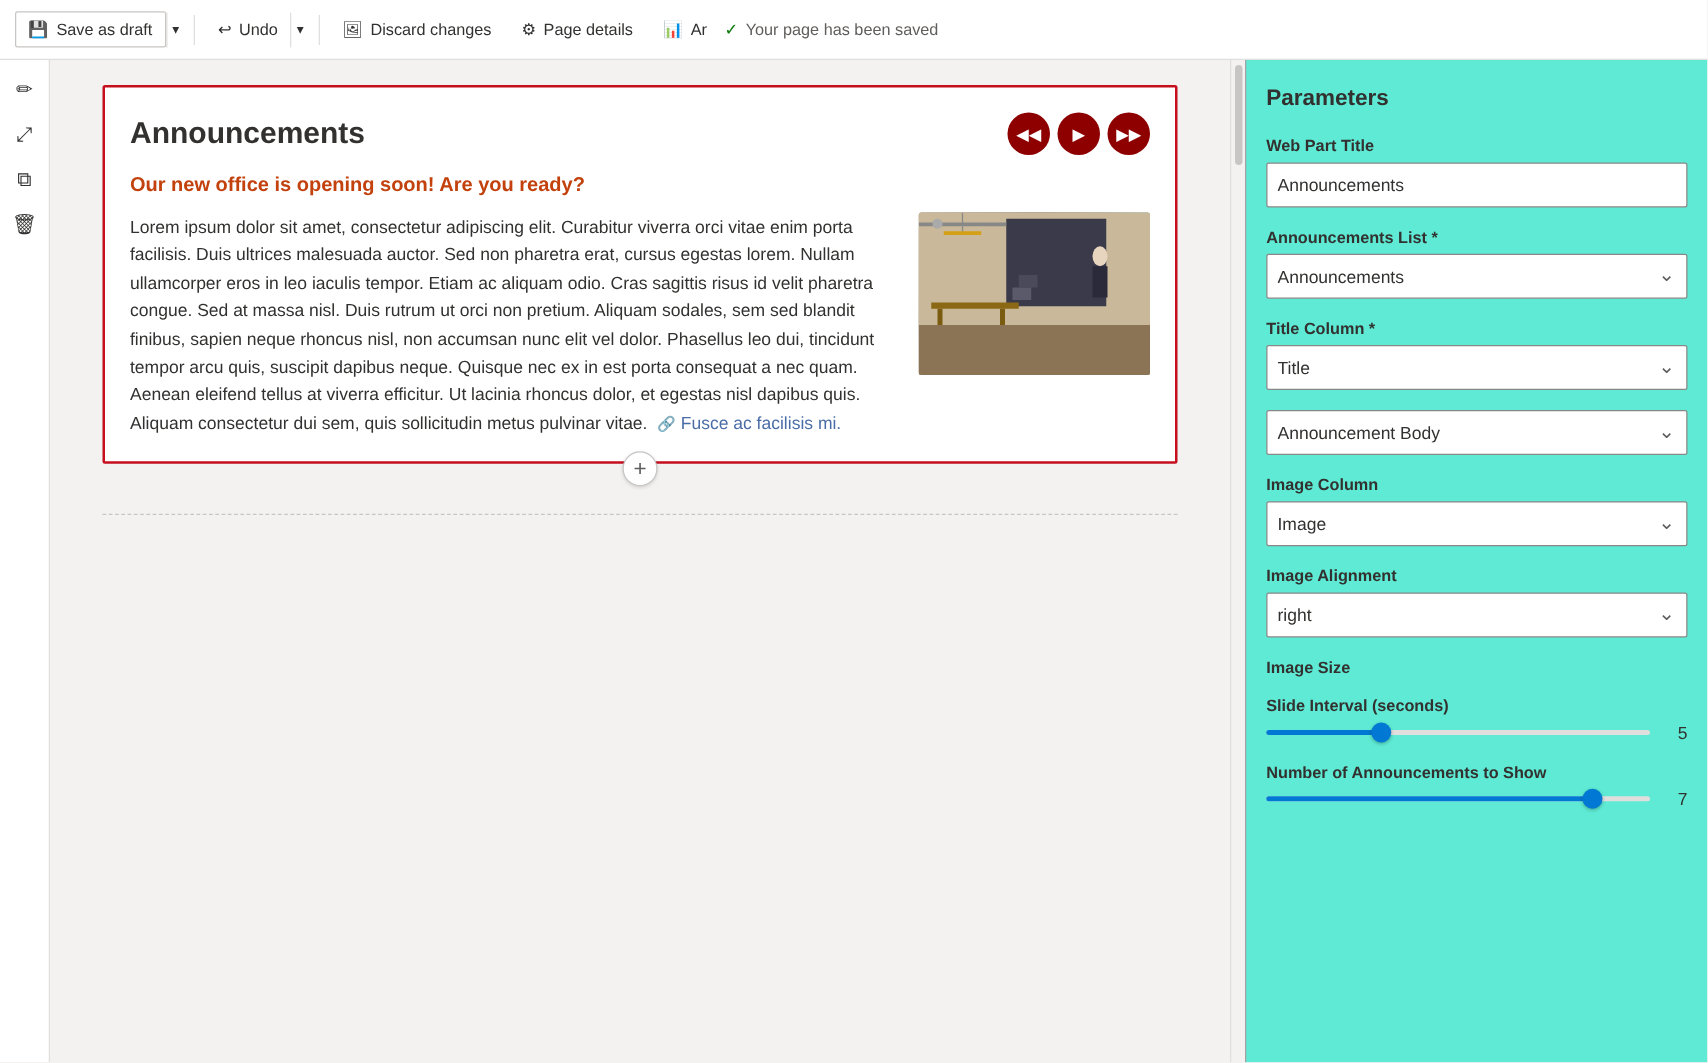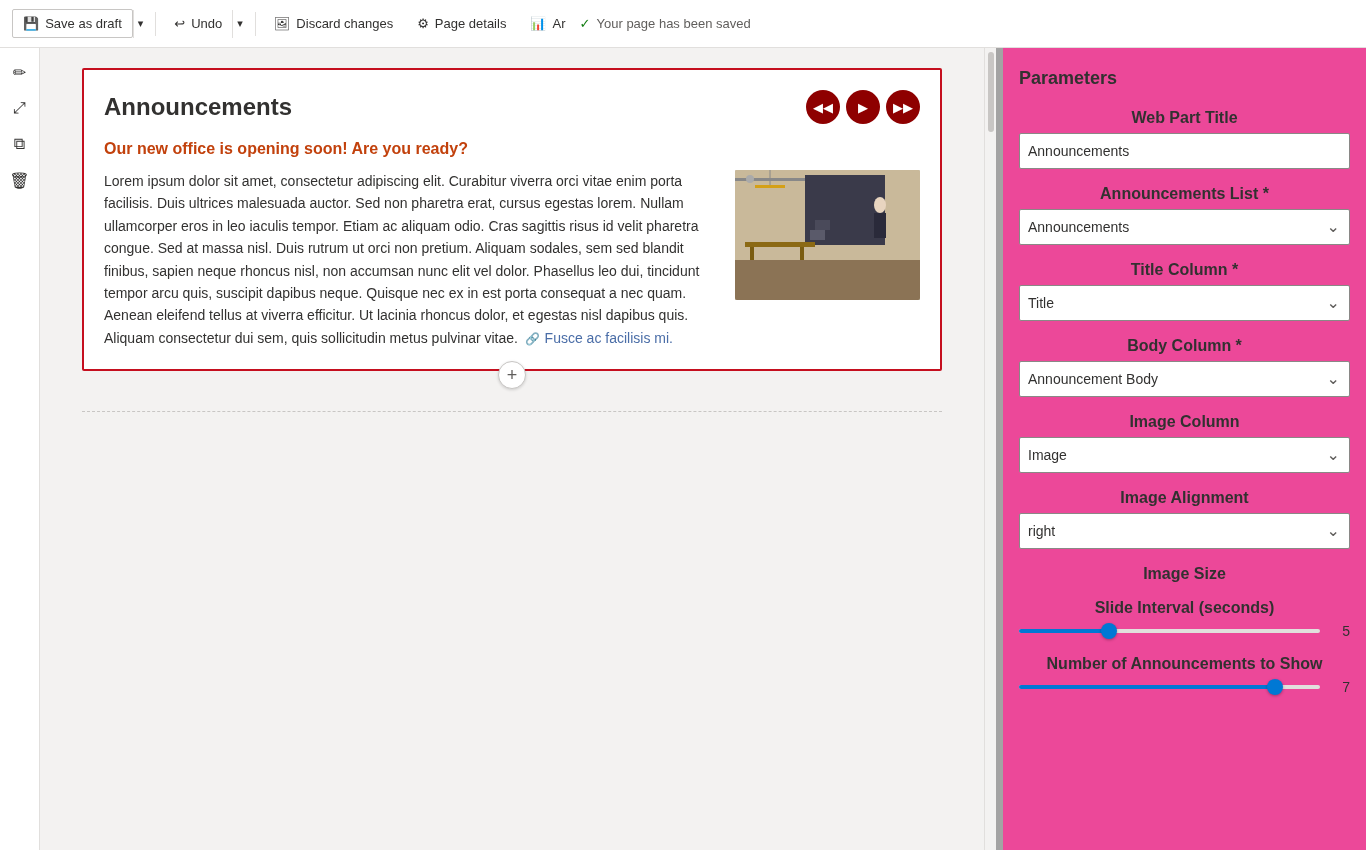--- a/index.html
+++ b/index.html
@@ -198,44 +198,43 @@
 
     .dashed-line {
       border-top: 1px dashed #c8c6c4;
       margin: 40px auto 0;
       max-width: 860px;
     }
 
     
     .params-panel {
       width: 370px;
-      background: #ec4899;
-      border-left: 7px solid #a3a3a3;
+      background: #5eead4;
+      border-left: 1px solid #a3a3a3;
       padding: 20px 16px;
       overflow-y: auto;
       flex-shrink: 0;
     }
 
     .params-title {
       font-size: 18px;
       font-weight: 600;
       color: #323130;
       margin-bottom: 20px;
     }
 
     .param-group {
       margin-bottom: 16px;
     }
 
     .param-label {
-      font-size: 16px;
+      font-size: 13px;
       font-weight: 600;
       color: #323130;
       margin-bottom: 6px;
-      text-align: center;
     }
 
     .param-input {
       width: 100%;
       height: 36px;
       border: 1px solid #8a8886;
       border-radius: 2px;
       padding: 0 8px;
       font-size: 14px;
       color: #323130;
@@ -488,21 +487,20 @@
       <div class="select-wrapper">
         <select>
           <option>Title</option>
           <option>Name</option>
           <option>Subject</option>
         </select>
       </div>
     </div>
 
     <div class="param-group">
-      <div class="param-label">Body Column *</div>
       <div class="select-wrapper">
         <select>
           <option>Announcement Body</option>
           <option>Description</option>
           <option>Content</option>
         </select>
       </div>
     </div>
 
 

